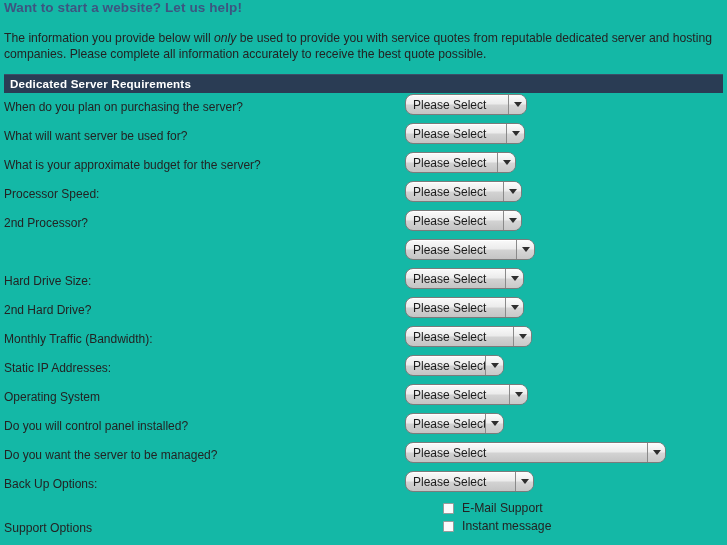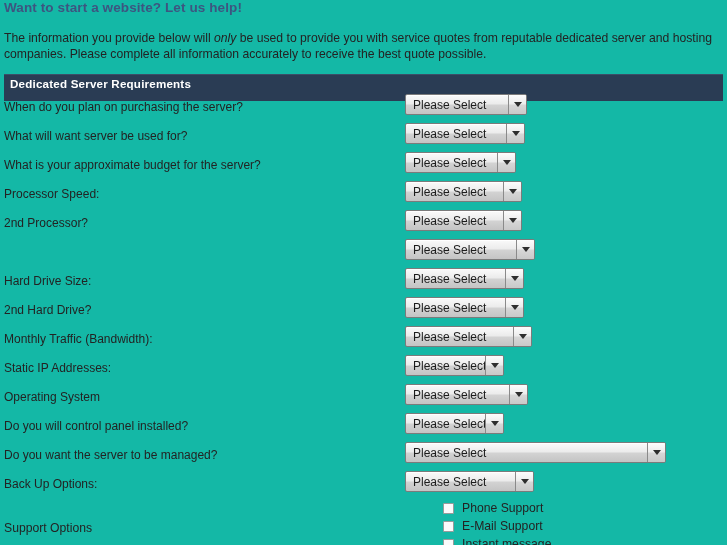--- a/index.html
+++ b/index.html
@@ -44,21 +44,21 @@
     color: #232323;
   }
   .intro i { font-style: italic; }
 
   
   .section-bar {
     position: absolute;
     left: 4px;
     top: 74px;
     width: 719px;
-    height: 27px;
+    height: 19px;
     background: #2a3c54;
     border-top: 1px solid #3b4f68;
     box-sizing: border-box;
   }
   .section-bar .section-title {
     position: absolute;
     left: 6px;
     top: 2px;
     font-size: 11.6px;
     font-weight: bold;
@@ -88,21 +88,21 @@
   }
 
   
   .select {
     position: absolute;
     left: 405px;
     top: 1px;
     height: 21px;
     box-sizing: border-box;
     border: 1px solid #7b7b7b;
-    border-radius: 2px;
+    border-radius: 8px;
     background: linear-gradient(to bottom, #fafafa 0%, #ececec 45%, #d2d2d2 55%, #c4c4c4 100%);
     display: flex;
     align-items: stretch;
     overflow: hidden;
     box-shadow: inset 0 1px 0 #ffffff;
   }
   .select .sel-text {
     flex: 1 1 auto;
     display: flex;
     align-items: center;
@@ -300,24 +300,20 @@
           <div class="sel-arrow">
             <div class="tri"></div>
           </div>
         </div>
       </div>
       <div class="row" style="height: 60px;">
         <div class="support-label" style="top: 22px;">Support Options</div>
         <div class="checkgroup">
           <div class="check-row">
             <span class="cbox"></span>
-            <span class="cb-label">Phone Support</span>
-          </div>
-          <div class="check-row">
-            <span class="cbox"></span>
             <span class="cb-label">E-Mail Support</span>
           </div>
           <div class="check-row">
             <span class="cbox"></span>
             <span class="cb-label">Instant message</span>
           </div>
         </div>
       </div>
     </div>
 

